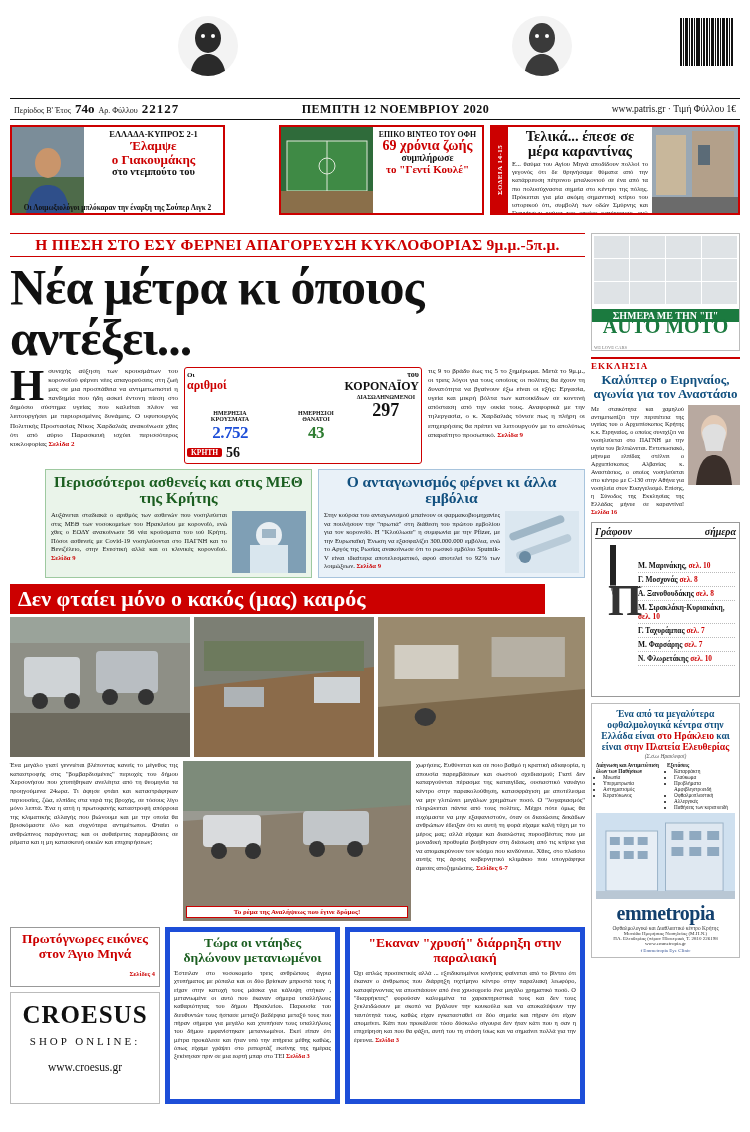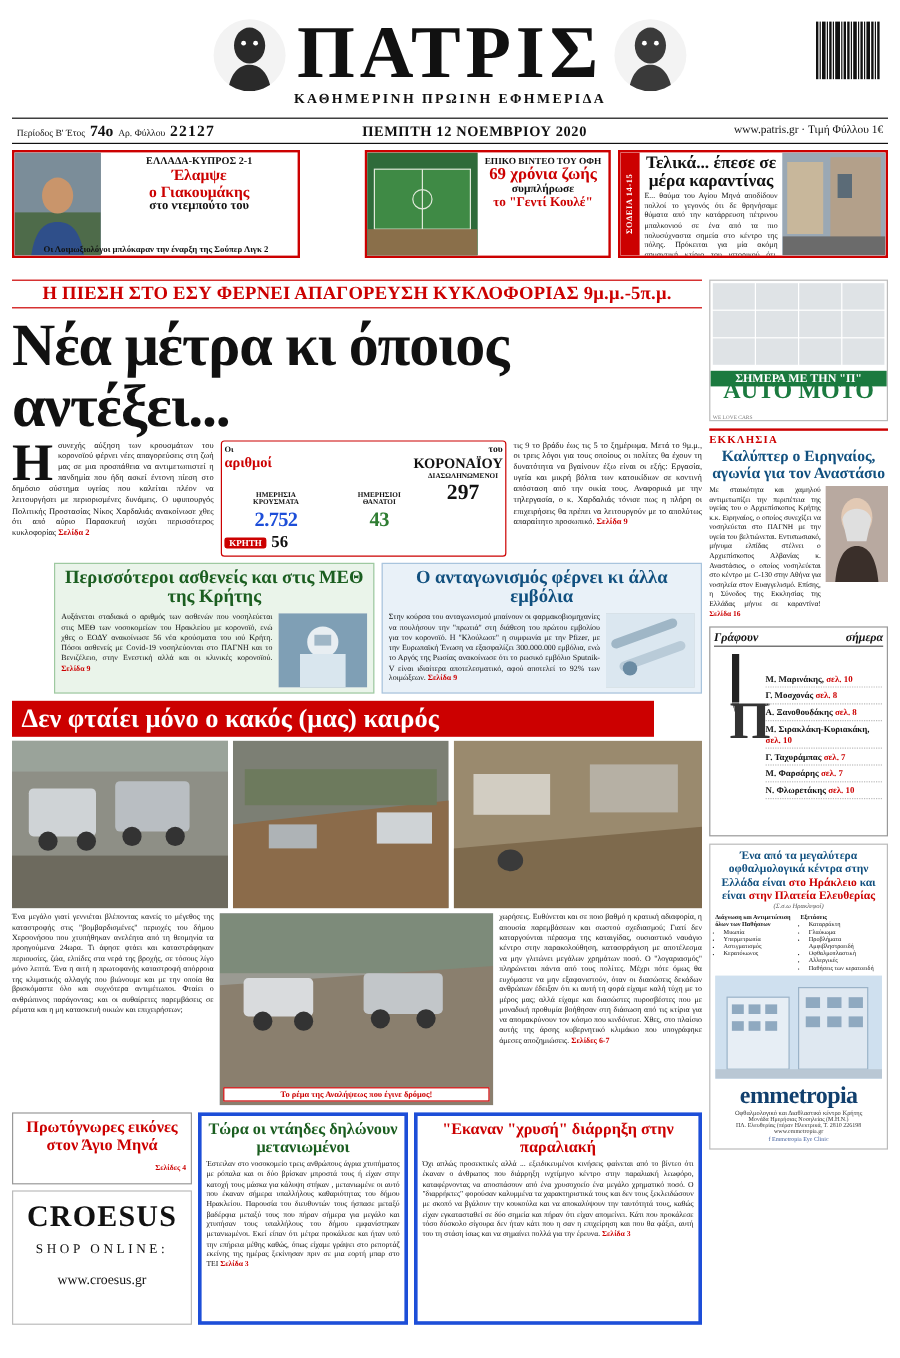--- a/index.html
+++ b/index.html
@@ -42,21 +42,21 @@
   }
   .infoline .center { font-weight:bold; font-size:12px; letter-spacing:.5px; }
   .infoline .issue { font-size:13px; font-weight:bold; letter-spacing:1px;}
   .infoline .left { display:flex; align-items:baseline; gap:4px;}
   .infoline .left .small { font-size:8px;}
   .infoline .left .year { font-size:13px; font-weight:bold;}
 
   
   .promo { display:flex; gap:6px; margin-top:5px; height:90px; }
   .promo-box { border:2px solid #c00; position:relative; overflow:hidden; }
-  .promo-left { width:240px; display:flex; }
+  .promo-left { width:215px; display:flex; }
   .promo-left .ph { width:72px; background:#6e7c88; position:relative; overflow:hidden;}
   .promo-left .txt { flex:1; padding:2px 3px; text-align:center; }
   .promo-left .txt .t0 { font-size:8.5px; font-weight:bold; }
   .promo-left .txt .t1 { font-size:13px; font-weight:bold; color:#c00; line-height:1.05; }
   .promo-left .txt .t2 { font-size:10.5px; font-weight:bold; line-height:1.1; }
   .promo-left .cap { position:absolute; bottom:1px; left:2px; right:2px; font-size:7.3px; font-weight:bold; text-align:center;}
 
   .promo-mid { width:205px; display:flex; background:#fff;margin-left:48px; }
   .promo-mid .ph { width:92px; background:#2f6b3a; position:relative; overflow:hidden;}
   .promo-mid .txt { flex:1; padding:3px 2px; text-align:center;}
@@ -150,21 +150,21 @@
   .flood-lower .midcap {
     position:absolute; bottom:3px; left:3px; right:3px; background:#fff;
     border:1px solid #c00; color:#c00; font-size:7px; font-weight:bold;
     text-align:center; padding:1px 2px;
   }
   .flood-lower .tcol2 { flex:1; font-size:6.6px; line-height:1.3; text-align:justify;}
   .flood-lower .pref { color:#c00; font-weight:bold; }
 
   
   .bottom4 { display:flex; gap:5px; margin-top:6px; }
-  .b4 { border:3px solid #1d4ed8; padding:4px; position:relative;}
+  .b4 { border:5px solid #1d4ed8; padding:4px; position:relative;}
   .b4.red h4 { color:#c00; }
   .b4.green h4 { color:#1b5e20; }
   .b4 h4 { margin:0; font-size:13.5px; line-height:1.1; font-weight:bold; text-align:center;}
   .b4 .tx { font-size:6.4px; line-height:1.3; text-align:justify; margin-top:3px;}
   .b4 .pref { color:#c00; font-weight:bold; font-size:6.4px;}
 
   .croesus { width:150px; border:1px solid #bbb; text-align:center; padding:8px 4px;}
   .croesus .logo { font-size:25px; font-weight:bold; letter-spacing:1px; font-family:"Liberation Serif",serif;}
   .croesus .l2 { font-size:11px; letter-spacing:3px; margin-top:6px;}
   .croesus .l3 { font-size:11.5px; margin-top:14px; }
@@ -215,24 +215,20 @@
 <div class="page">
 
   <div class="masthead">
     <div class="mast-face left">
       <svg class="face-svg" viewBox="0 0 60 60">
           <ellipse cx="30" cy="22" rx="13" ry="15" fill="#2a2a2a"></ellipse>
           <path d="M12 60c2-16 10-22 18-22s16 6 18 22z" fill="#2a2a2a"></path>
           <circle cx="25" cy="20" r="2" fill="#fff"></circle>
           <circle cx="35" cy="20" r="2" fill="#fff"></circle>
         </svg>
-    </div>
-    <div class="mast-title">
-      <div class="name">ΠΑΤΡΙΣ</div>
-      <div class="sub">ΚΑΘΗΜΕΡΙΝΗ ΠΡΩΙΝΗ ΕΦΗΜΕΡΙΔΑ</div>
     </div>
     <div class="mast-face right">
       <svg class="face-svg" viewBox="0 0 60 60">
           <ellipse cx="30" cy="22" rx="13" ry="15" fill="#3a3a3a"></ellipse>
           <path d="M12 60c2-16 10-22 18-22s16 6 18 22z" fill="#3a3a3a"></path>
           <circle cx="25" cy="20" r="2" fill="#fff"></circle>
           <circle cx="35" cy="20" r="2" fill="#fff"></circle>
         </svg>
     </div>
     <div class="barcode">

